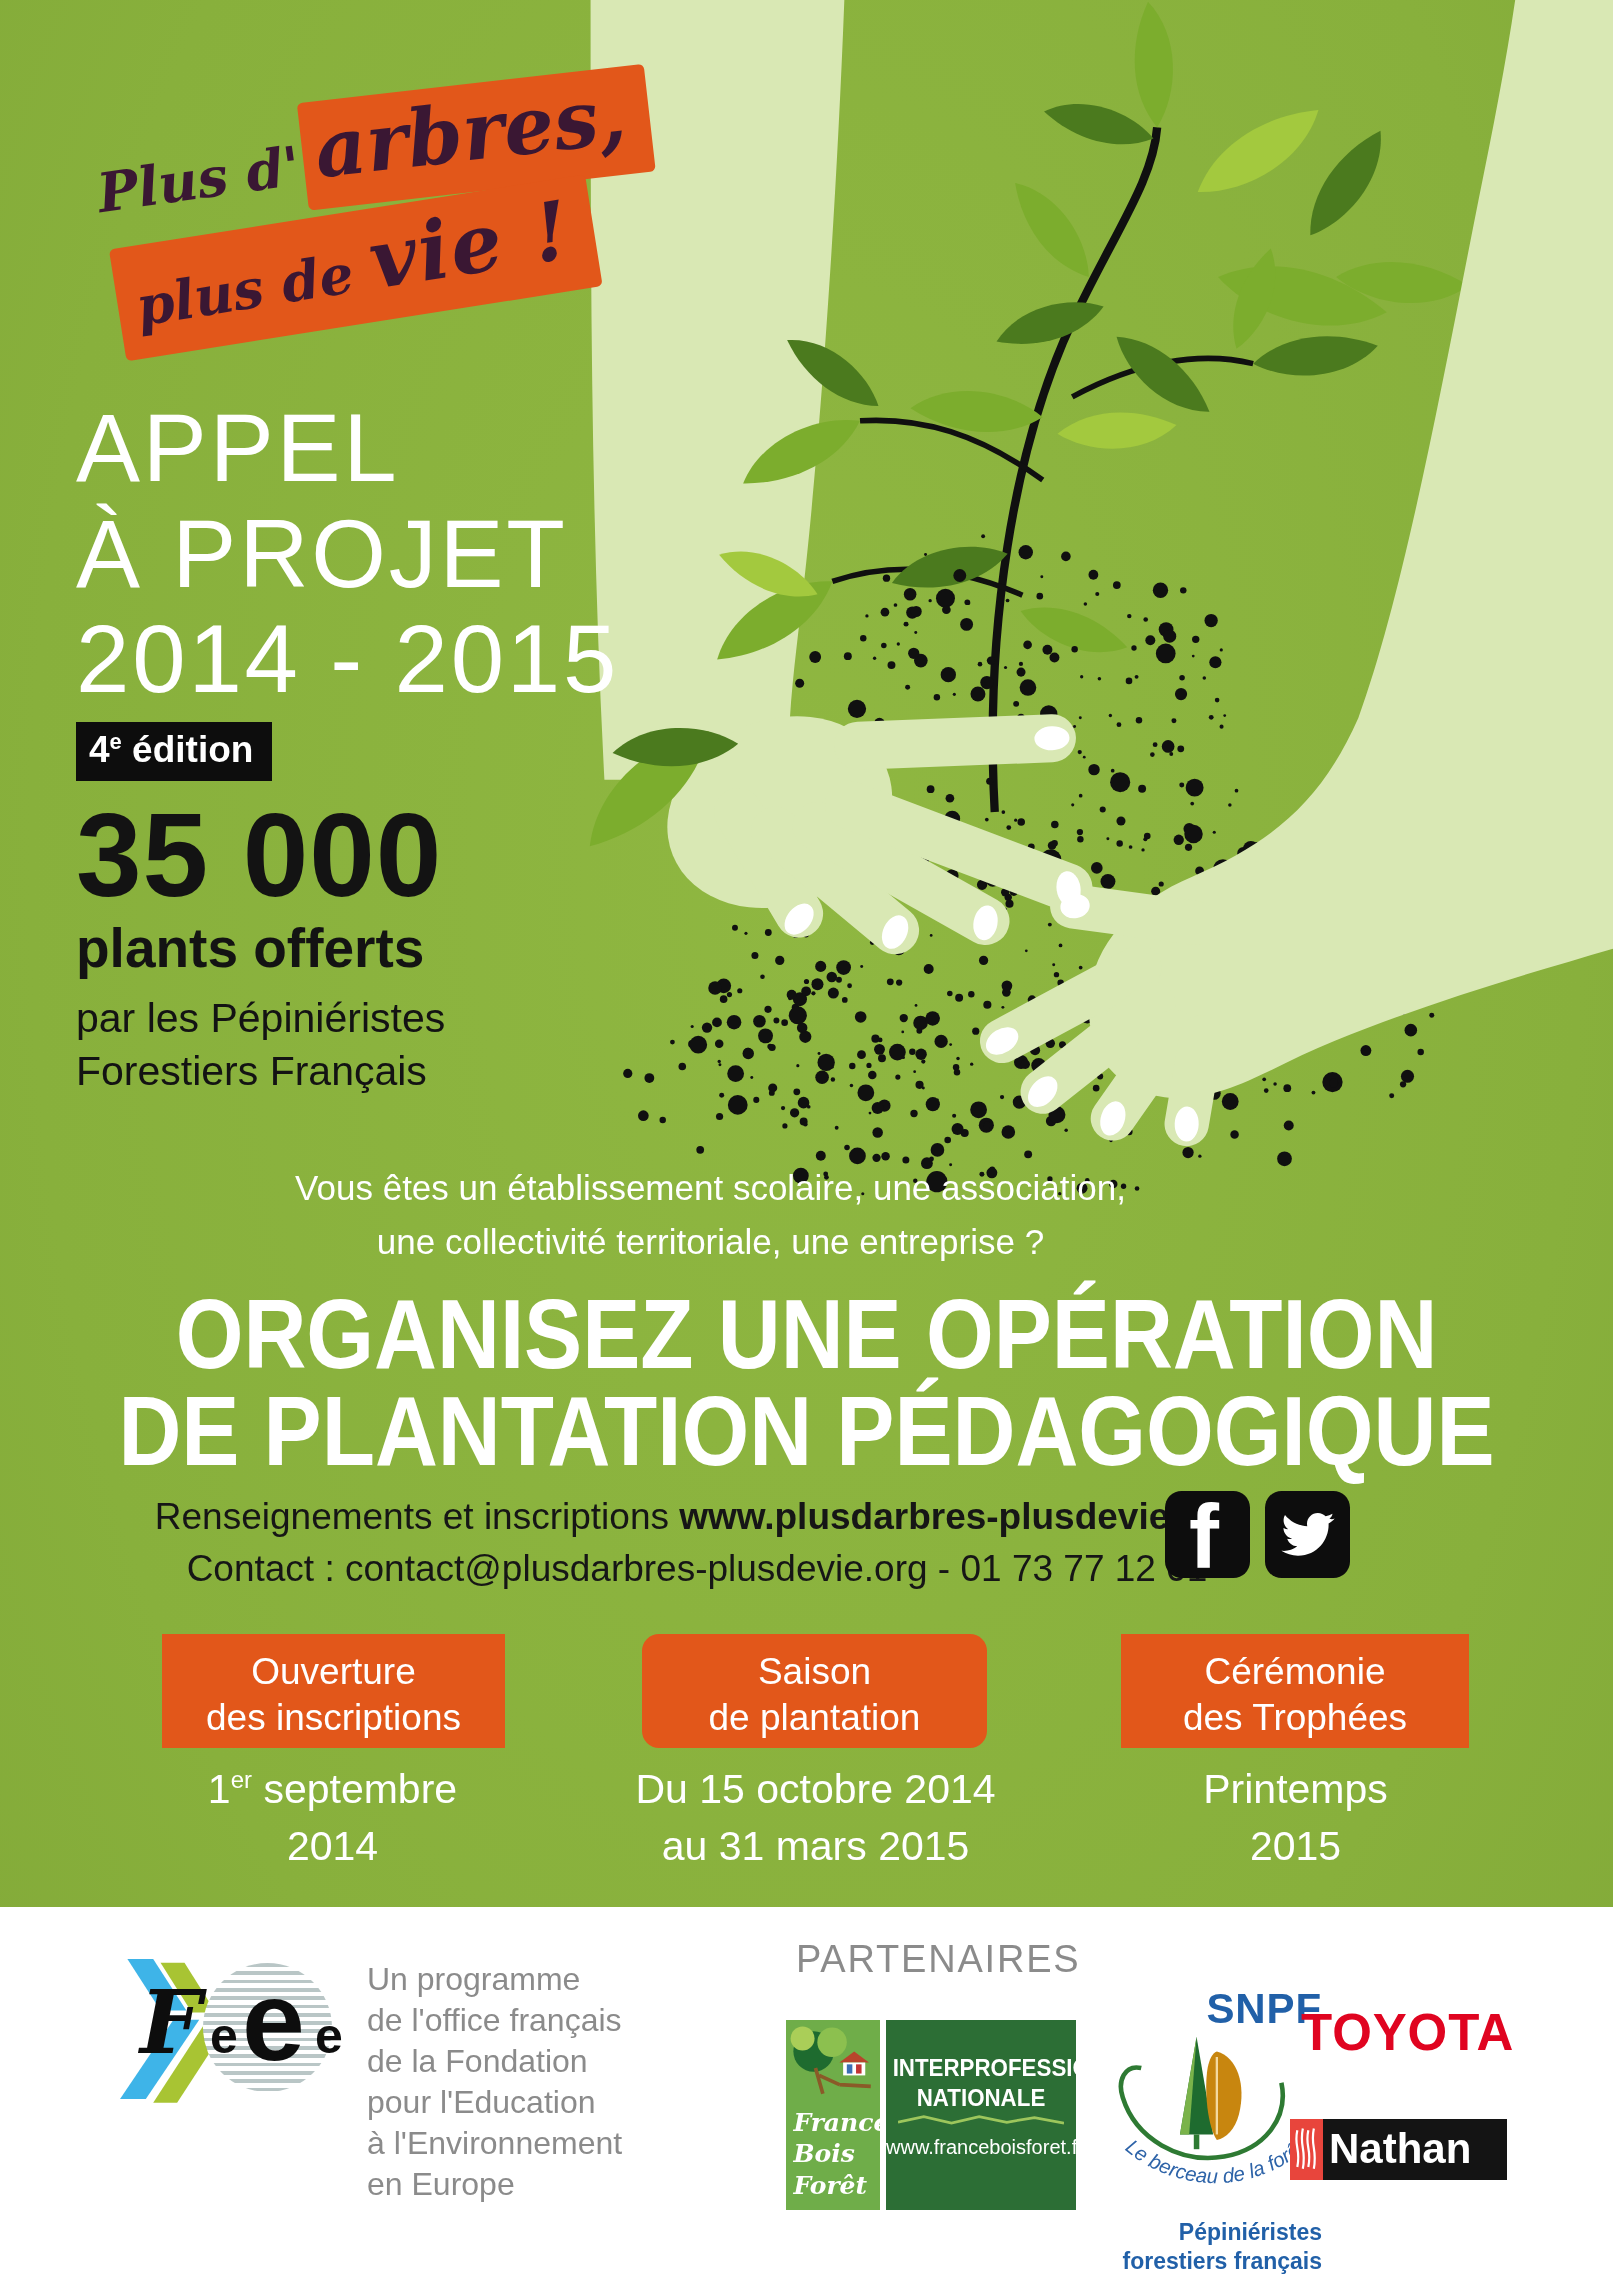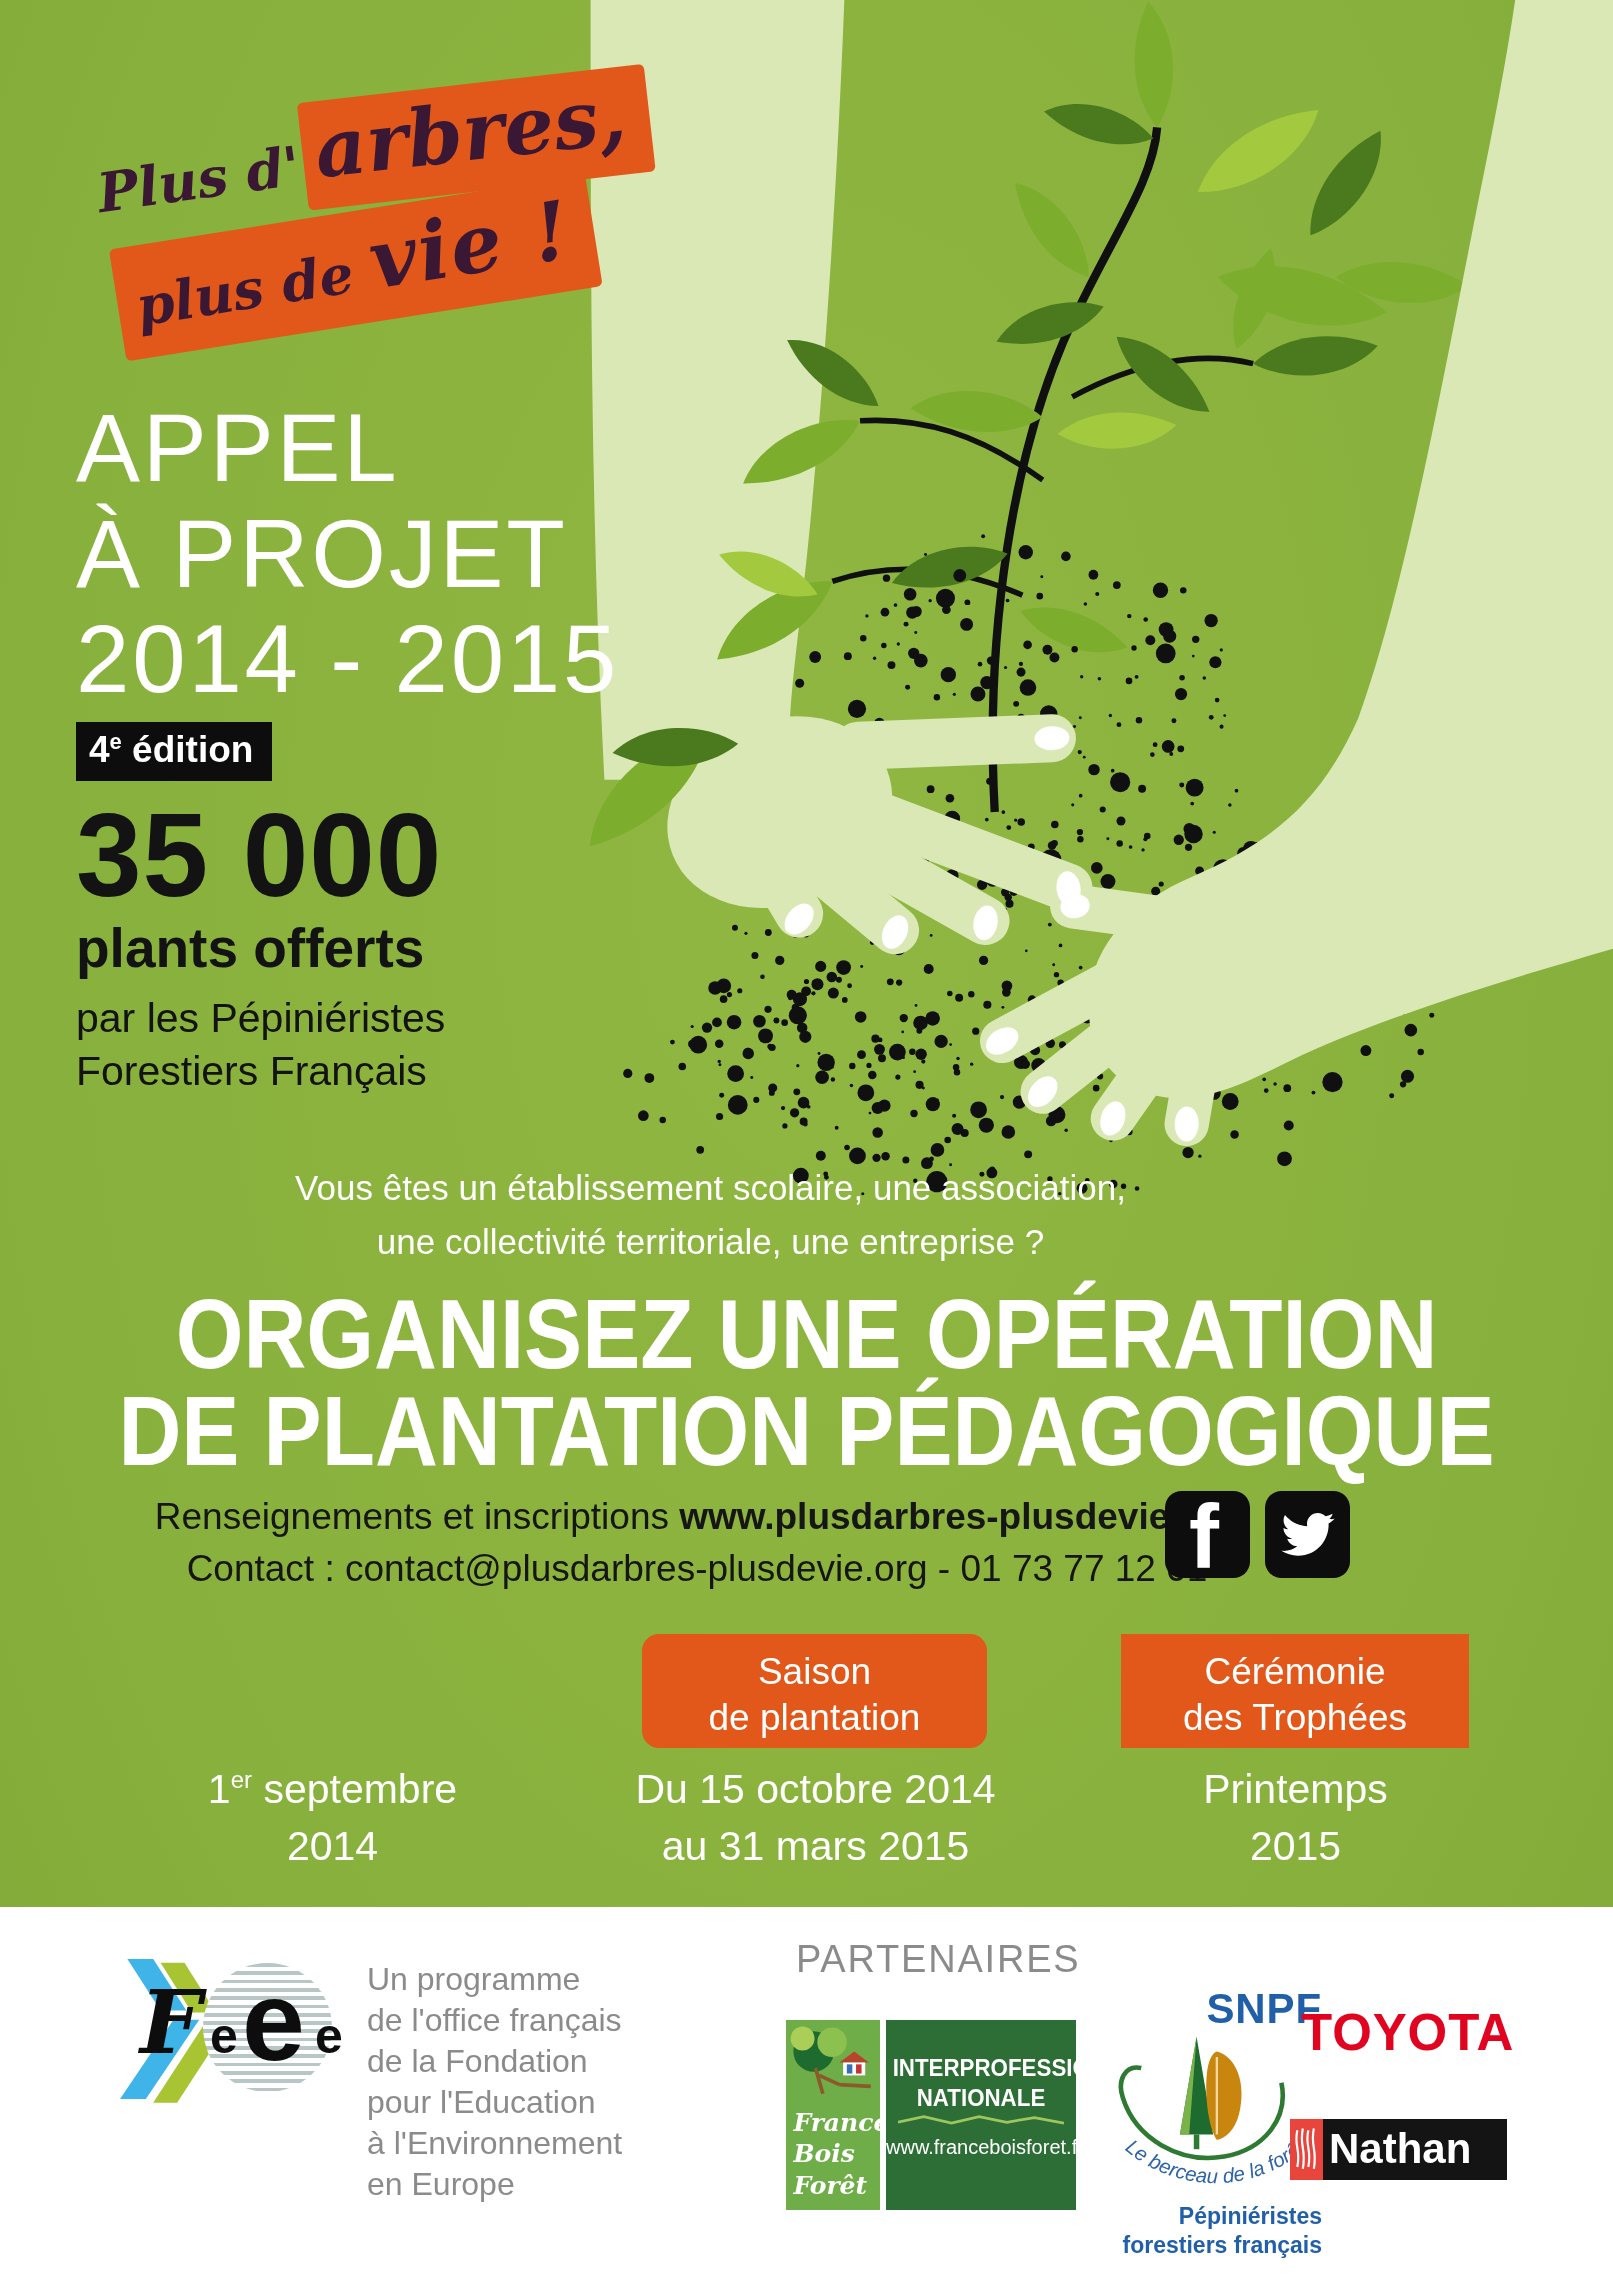--- a/index.html
+++ b/index.html
@@ -75,21 +75,21 @@
   .fbf-logo{position:absolute;left:786px;top:113px;width:290px;height:190px;}
   .fbf-left{position:absolute;left:0;top:0;width:94px;height:190px;background:#6fad49;}
   .fbf-name{position:absolute;left:7.4px;bottom:9.2px;color:#fff;font-family:"DejaVu Serif",serif;
     font-style:italic;font-weight:700;font-size:25px;line-height:1.25;}
   .fbf-right{position:absolute;left:100px;top:0;width:190px;height:190px;background:#2c6e35;
     color:#fff;text-align:center;box-sizing:border-box;padding-top:33px;}
   .fbf-right .r1,.fbf-right .r2{font-size:24px;font-weight:700;transform:scaleX(0.93);line-height:1.25;}
   .fbf-url{font-size:20px;margin-top:5.5px;}
   .snpf-logo{position:absolute;left:1100px;top:78px;width:222px;height:295px;text-align:right;}
   .snpf-name{color:var(--snpf-blue,#2160a8);font-size:42px;font-weight:700;letter-spacing:0.9px;}
-  .snpf-sub{color:var(--snpf-blue,#2160a8);font-size:23px;font-weight:600;line-height:1.25;margin-top:0px;}
+  .snpf-sub{color:var(--snpf-blue,#2160a8);font-size:23px;font-weight:600;line-height:1.25;margin-top:16px;}
   .toyota{position:absolute;left:1290px;top:96px;color:var(--toyota-red,#e00420);
     font-size:51px;font-weight:900;letter-spacing:0.9px;margin-left:11px;}
   .nathan{position:absolute;left:1290px;top:212px;width:217px;height:61px;background:#141414;}
   .nathan-red{position:absolute;left:0;top:0;width:33px;height:61px;background:var(--nathan-red,#e8453c);}
   .nathan-label{position:absolute;left:39px;top:0;color:#fff;font-size:42px;font-weight:700;line-height:59px;}
 </style>
 </head>
 <body>
 
 <div class="poster">
@@ -713,20 +713,24 @@
     <div class="social-btn">
       <span class="fb-glyph">f</span>
     </div>
     <div class="social-btn">
       <svg class="tw-svg" width="57" height="57" viewBox="0 0 24 24">
         <path fill="#ffffff" d="M23.44 4.83c-.8.37-1.5.38-2.22.02.93-.56.98-.96 1.32-2.02-.88.52-1.86.9-2.9 1.1-.82-.88-2-1.43-3.3-1.43-2.5 0-4.55 2.04-4.55 4.54 0 .36.03.7.1 1.04-3.77-.2-7.12-2-9.36-4.75-.4.67-.6 1.45-.6 2.3 0 1.56.8 2.95 2 3.77-.74-.03-1.44-.23-2.05-.57v.06c0 2.2 1.56 4.03 3.64 4.44-.67.2-1.37.2-2.06.08.58 1.8 2.26 3.12 4.25 3.16C5.78 18.1 3.37 18.74 1 18.46c2 1.3 4.4 2.04 6.97 2.04 8.35 0 12.92-6.92 12.92-12.93l-.01-.59c.9-.63 1.96-1.22 2.56-2.15z"></path>
       </svg>
     </div>
   </div>
 
+  <div class="tl-box tl-box1">
+    <div>Ouverture</div>
+    <div>des inscriptions</div>
+  </div>
   <div class="tl-box tl-box2">
     <div>Saison</div>
     <div>de plantation</div>
   </div>
   <div class="tl-box tl-box3">
     <div>Cérémonie</div>
     <div>des Trophées</div>
   </div>
 
   <div class="tl-date tl-date1">

